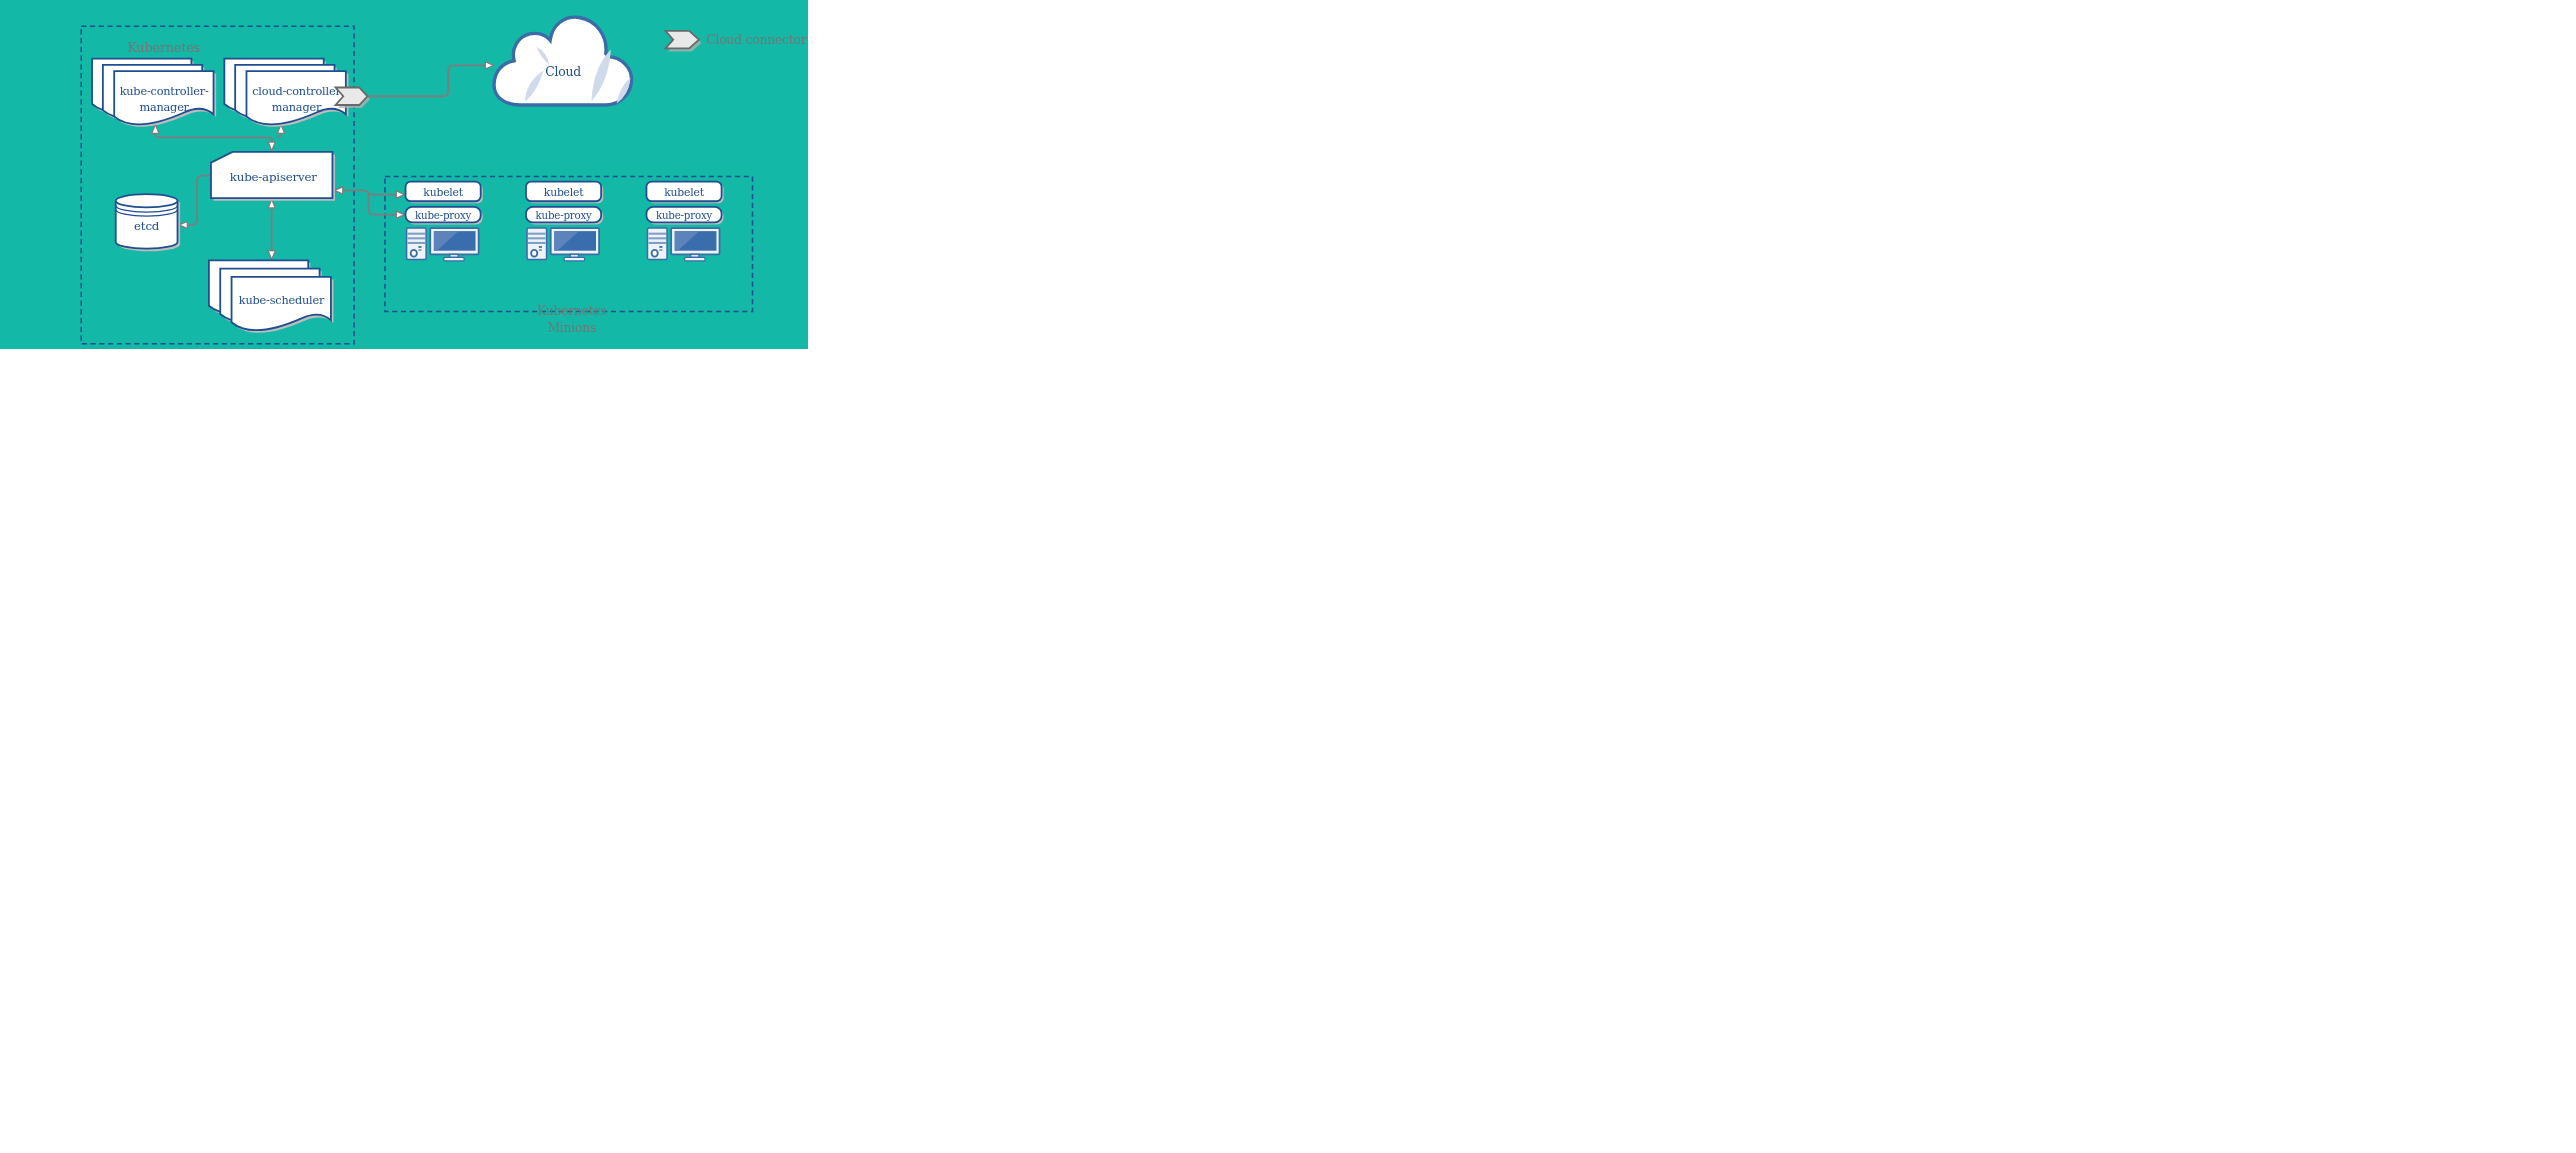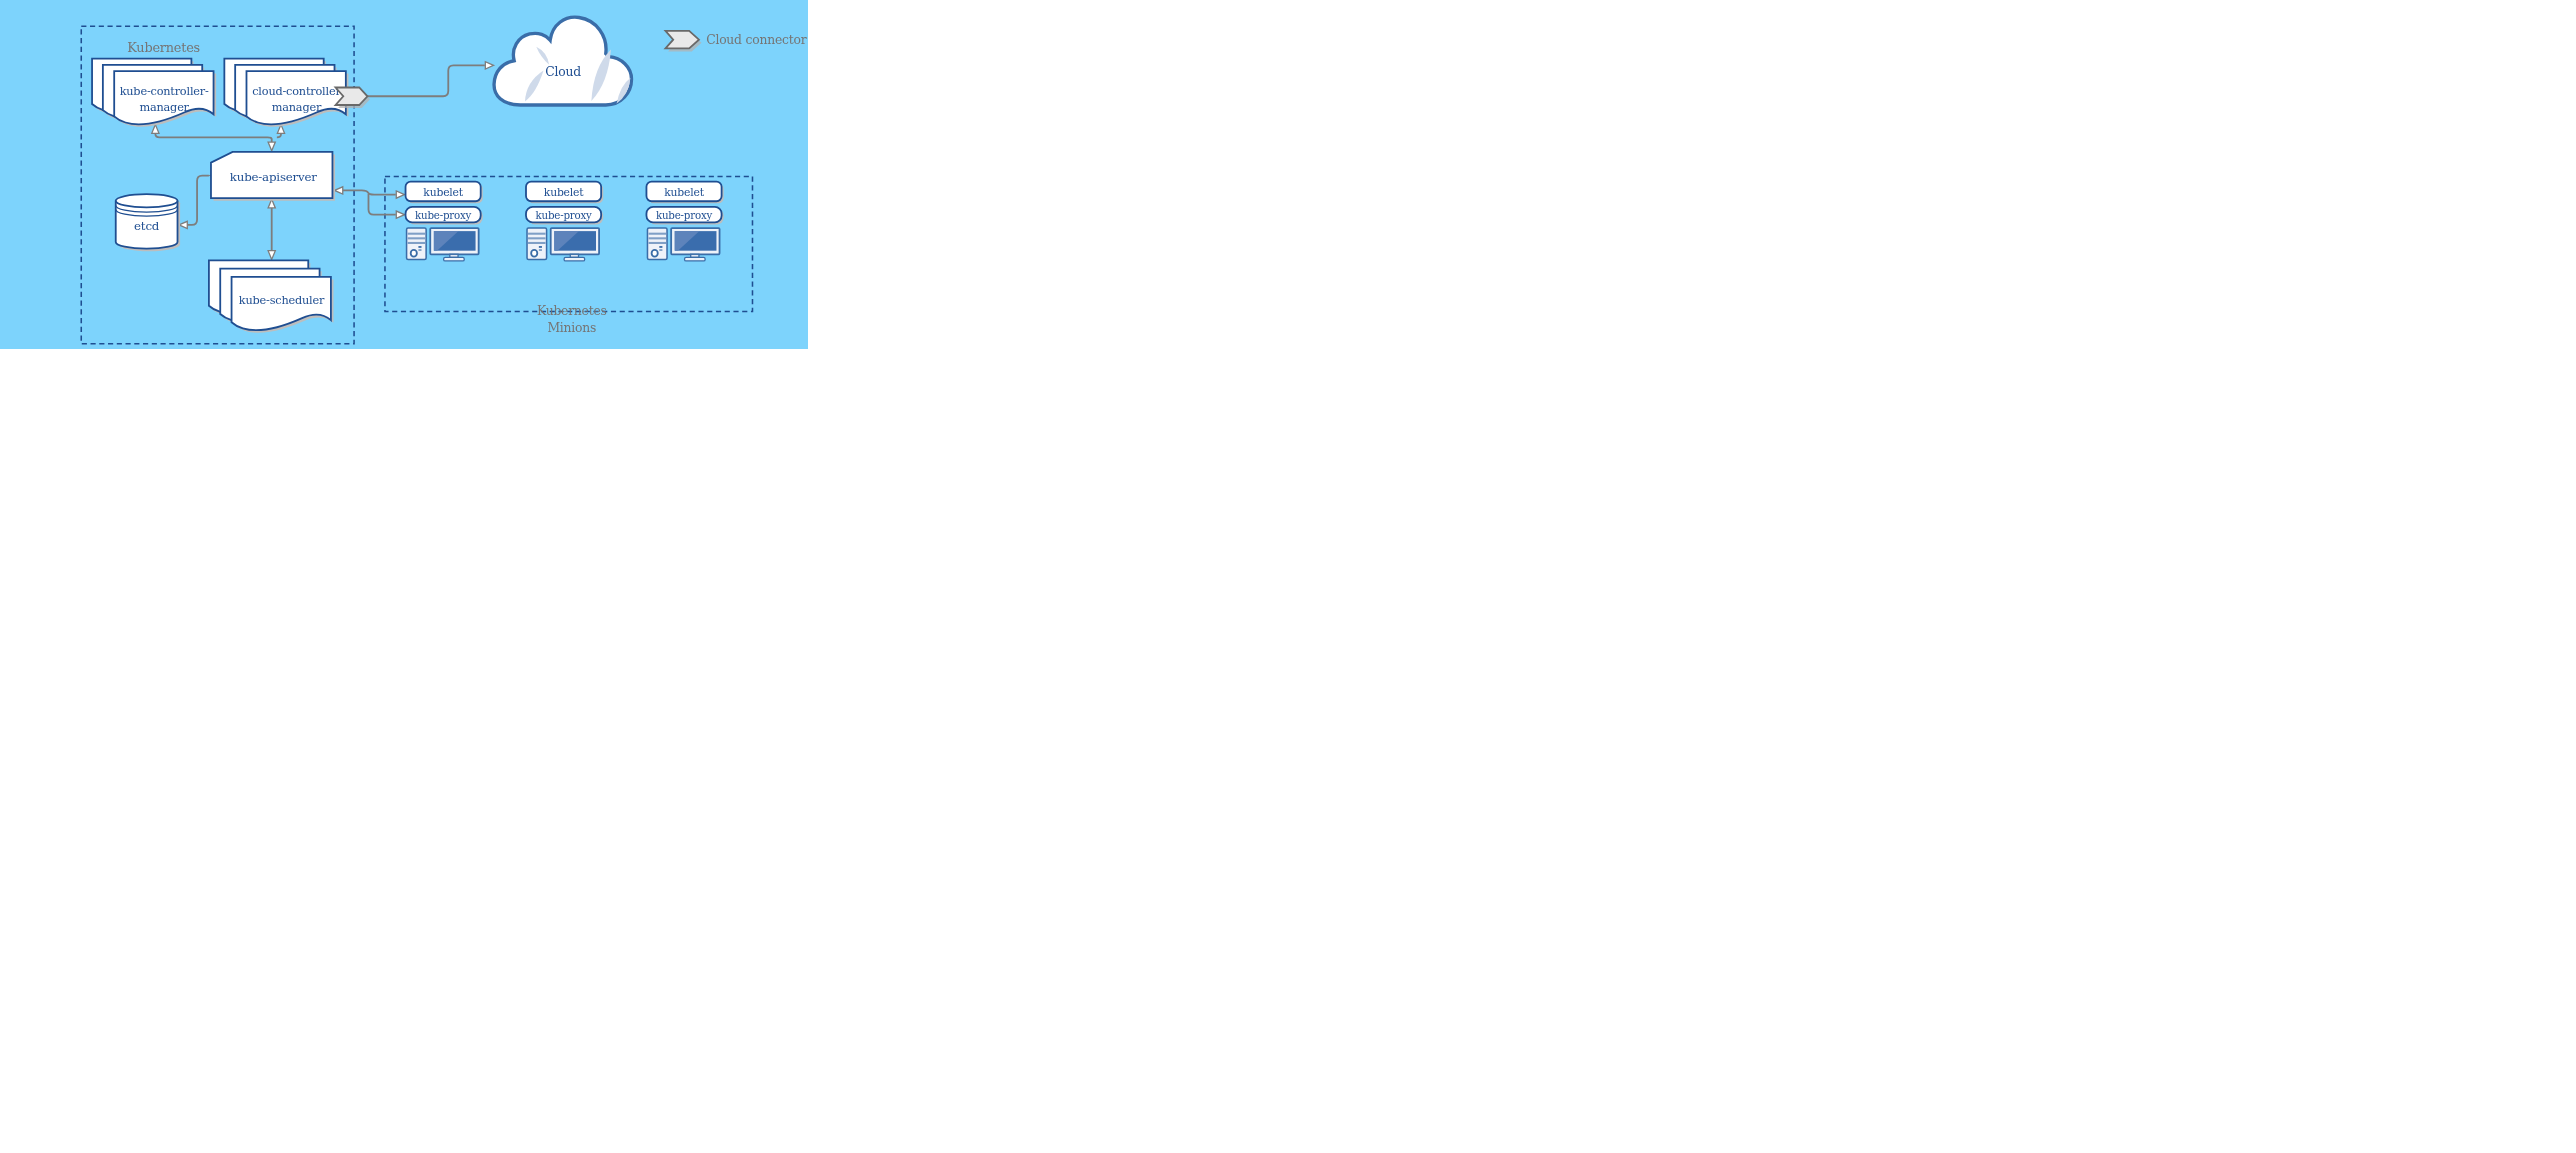--- a/index.html
+++ b/index.html
@@ -1,19 +1,19 @@
 <!DOCTYPE html>
 <html style="font-size:8.2px"><head>
 <meta charset="utf-8">
 <style>
   html,body{margin:0;padding:0;background:#ffffff;}
   .canvas{
     position:relative;
     width:808px;height:349px;
-    background:#7dd3fc;
+    background:#14b8a6;
     font-family:"DejaVu Serif", serif;
     overflow:hidden;
   }
   svg{display:block;}
   text{font-family:"DejaVu Serif", serif;}
   .t-blue{fill:#1f4e91;letter-spacing:-0.4px;}
   .t-gray{fill:#757575;letter-spacing:-0.4px;}
 </style>
 </head>
 <body>

